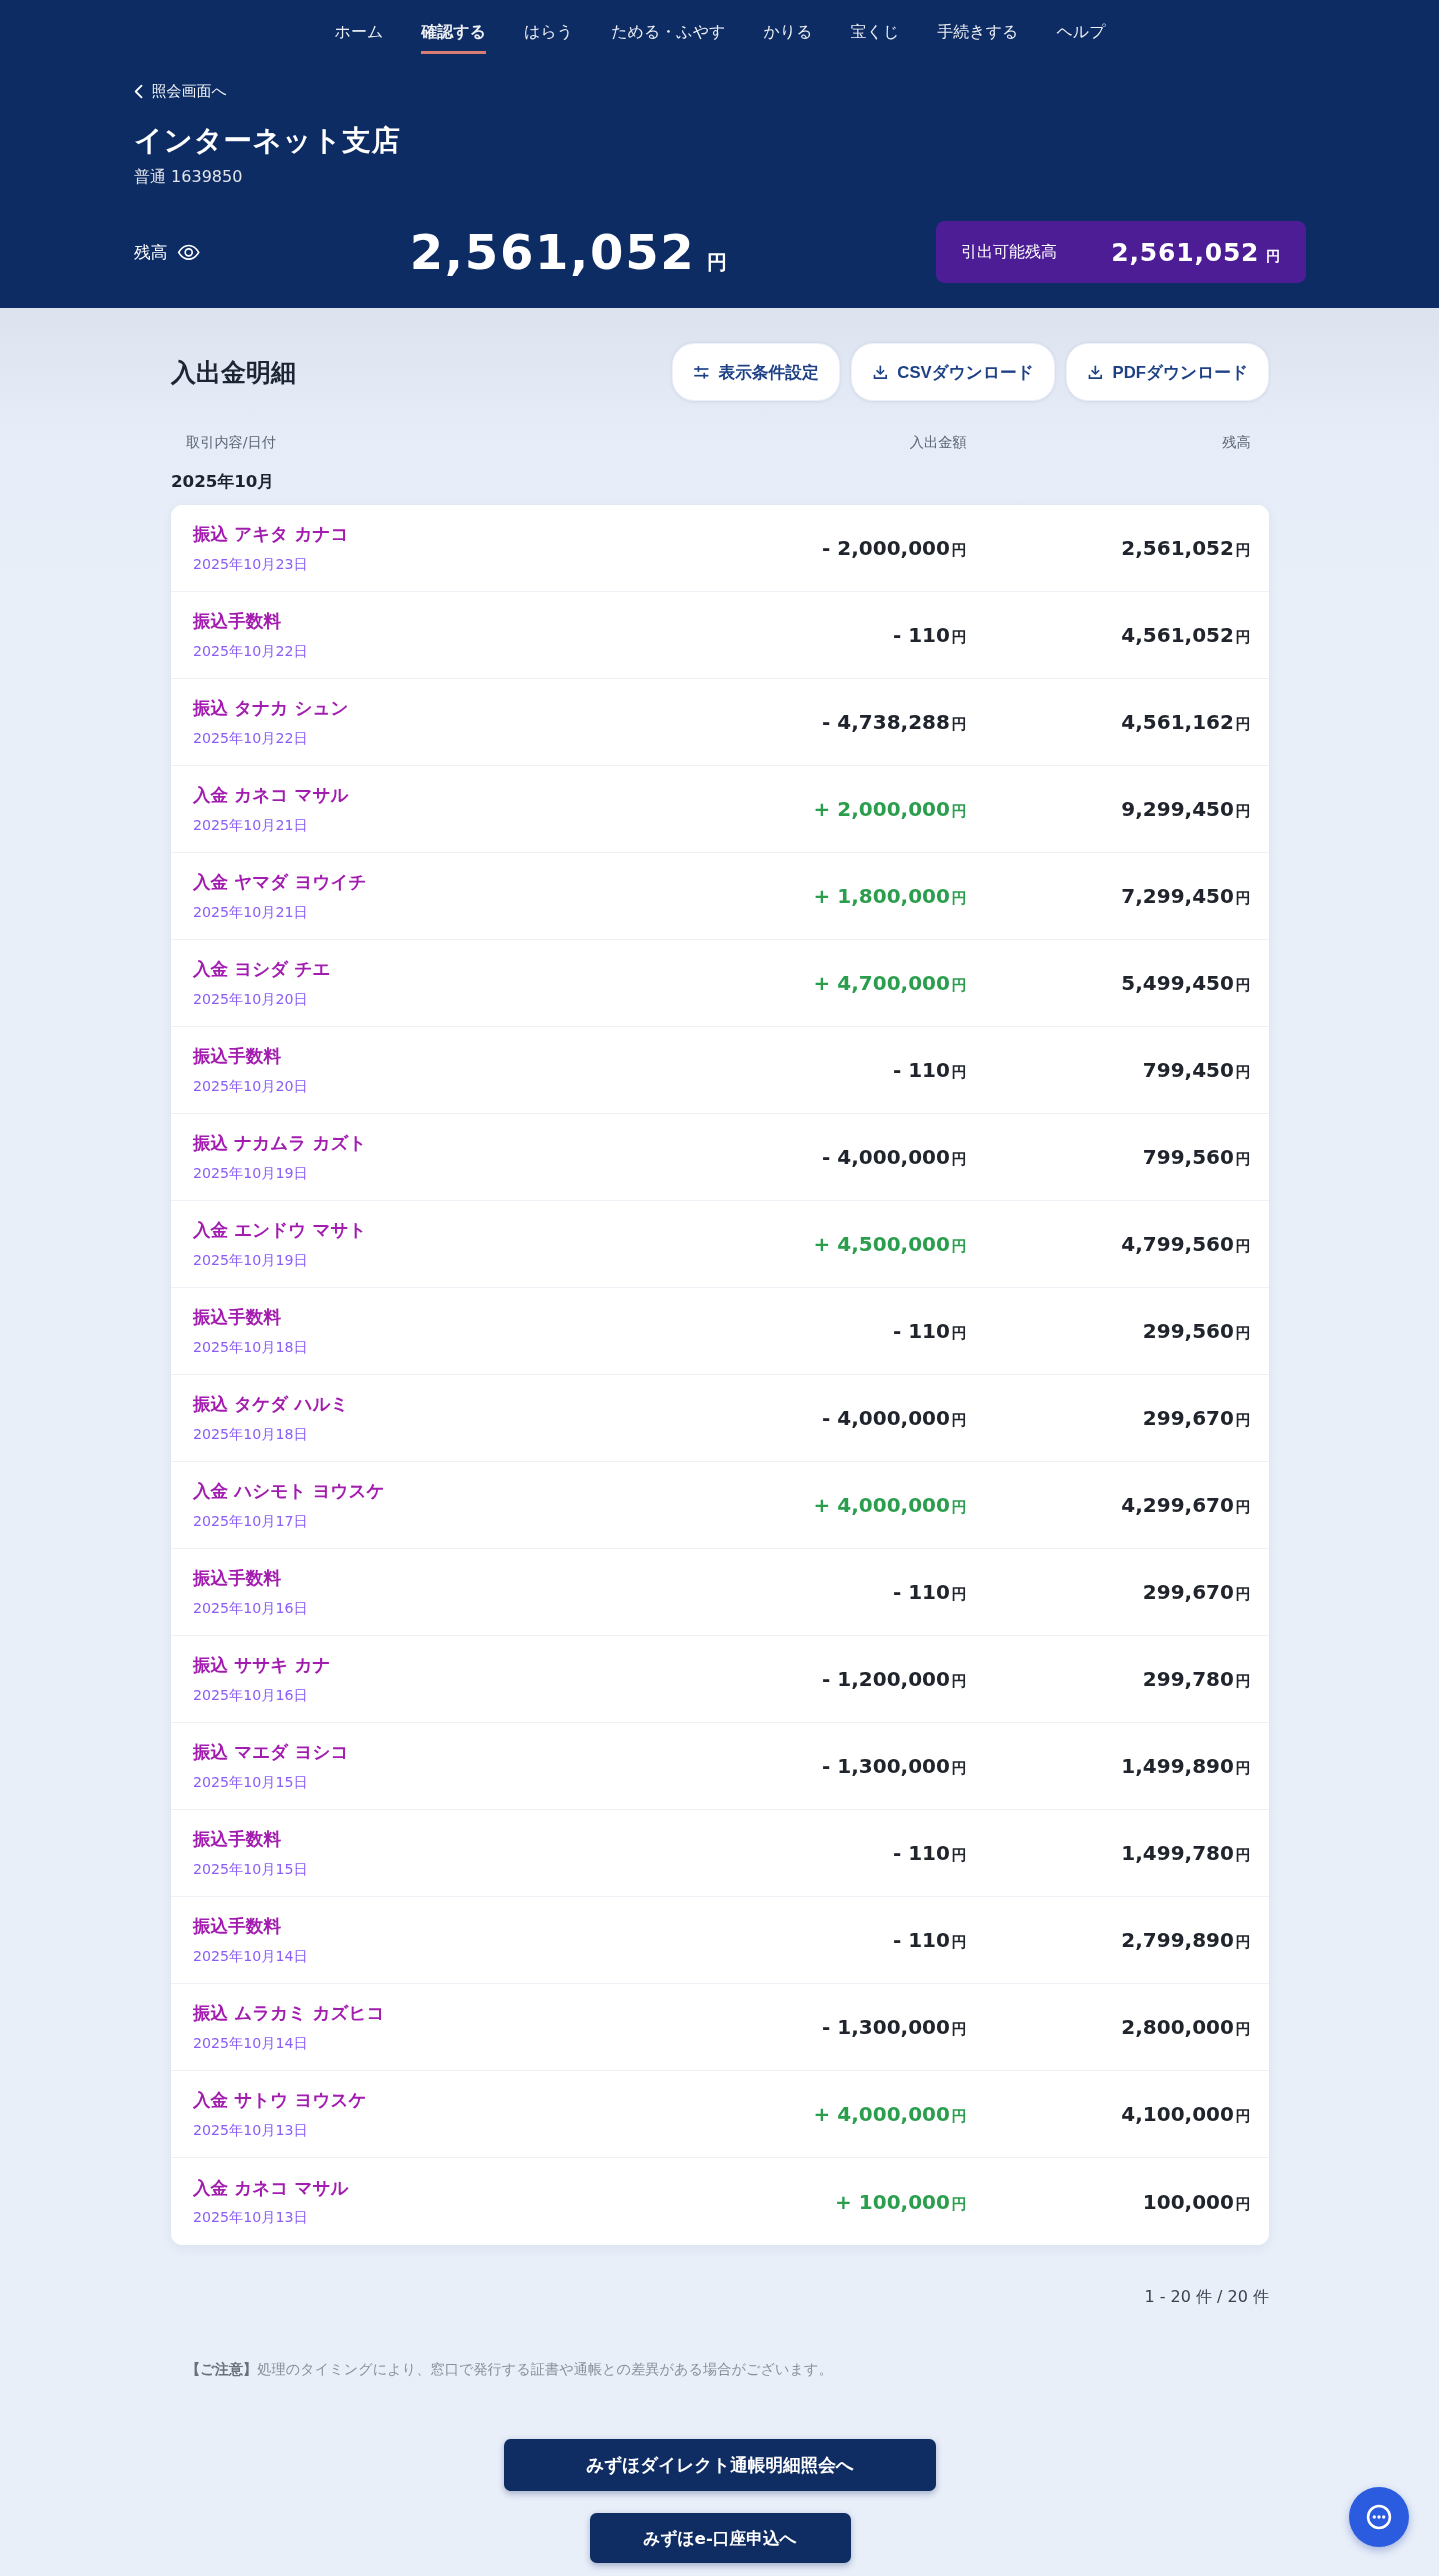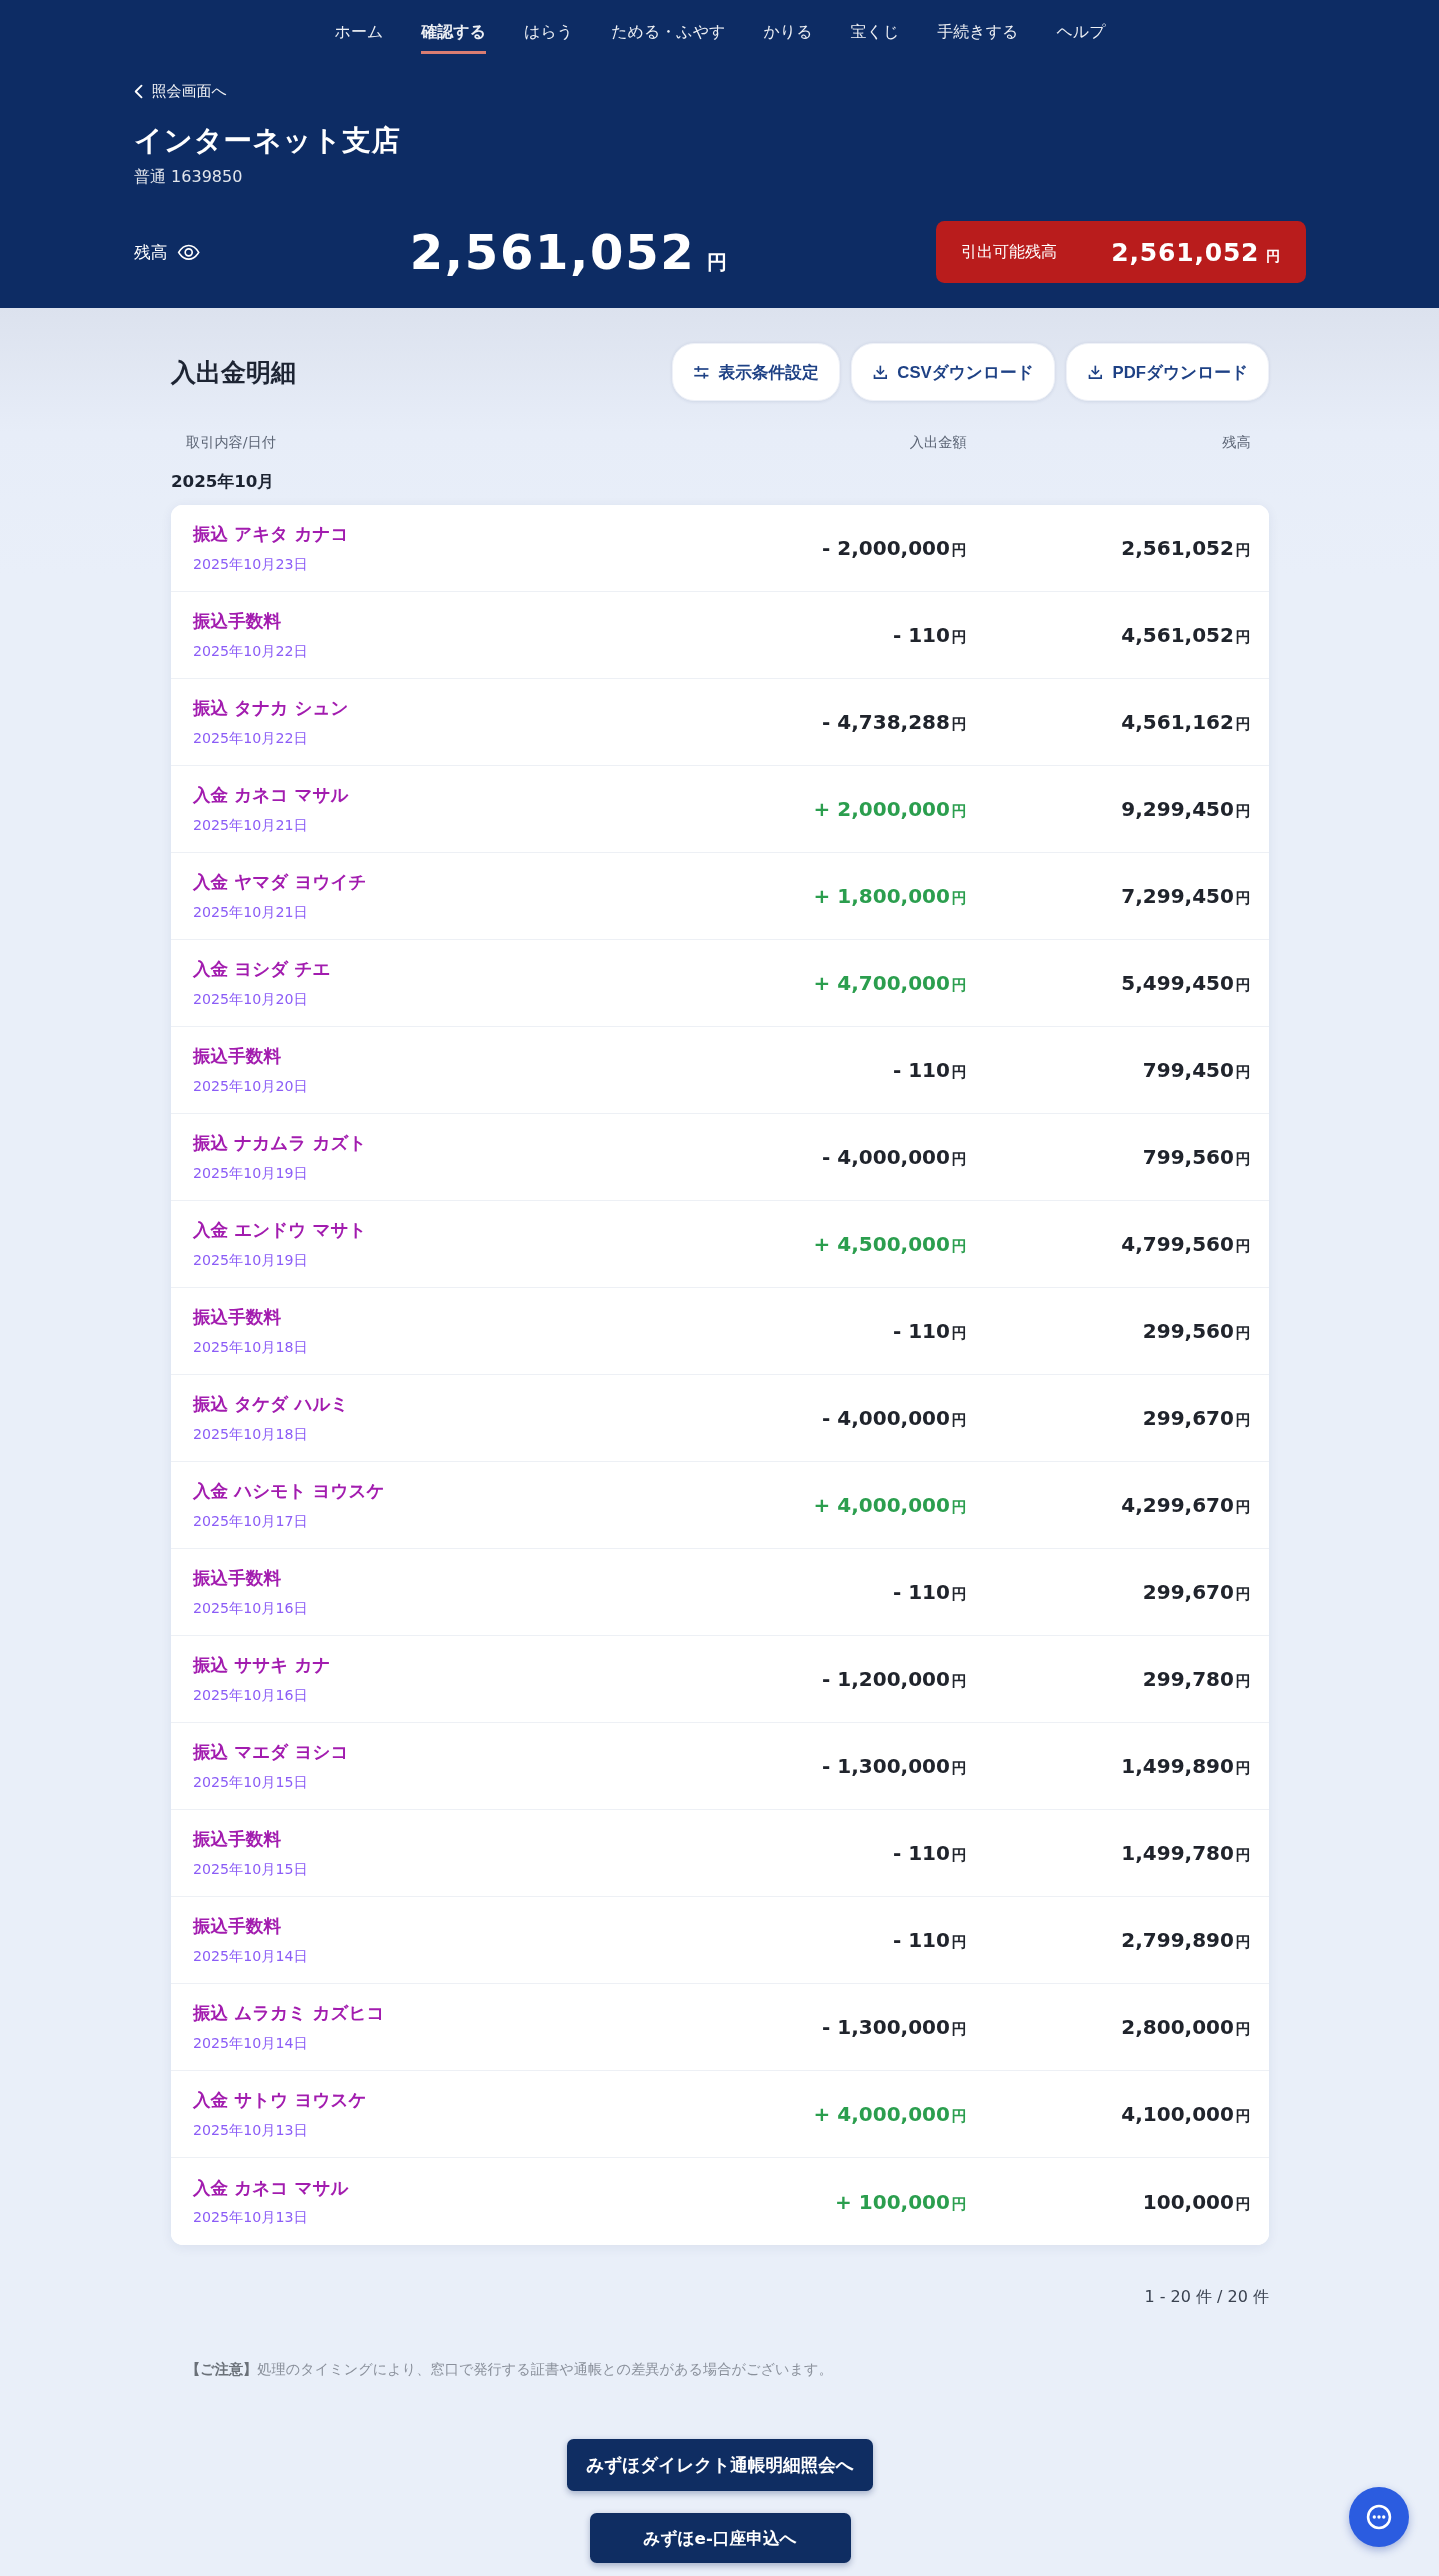--- a/index.html
+++ b/index.html
@@ -50,21 +50,21 @@
 
   .balance-row { display: flex; align-items: center; margin-top: 33px; }
   .balance-label { display: flex; align-items: center; gap: 10px; font-size: 16.7px; }
   .big-balance { margin-left: 209px; font-size: 48px; font-weight: bold; letter-spacing: 1.7px; line-height: 1; }
   .big-balance .yen-big { font-size: 20px; font-weight: bold; letter-spacing: 0; margin-left: 11.7px; }
 
   .avail-box {
     margin-left: auto;
     width: 370px;
     height: 62px;
-    background: #b91c1c;
+    background: #4c1d95;
     border-radius: 8.4px;
     display: flex;
     align-items: center;
     padding: 0 25px;
   }
   .avail-label { font-size: 16px; }
   .avail-value { margin-left: auto; font-size: 25px; font-weight: bold; letter-spacing: 0.8px; }
   .avail-value .yen-sm { font-size: 14.2px; margin-left: 6.7px; }
 
   
@@ -142,21 +142,21 @@
     color: #fff;
     font-family: inherit;
     font-weight: bold;
     border-radius: 6.7px;
     cursor: pointer;
     box-shadow: 0 2.5px 5.9px rgba(15,40,95,0.30);
     display: inline-flex;
     align-items: center;
     justify-content: center;
   }
-  .btn-primary { margin-top: 60px; width: 306px; height: 52px; font-size: 17.6px; }
+  .btn-primary { margin-top: 60px; width: 432px; height: 52px; font-size: 17.6px; }
   .btn-secondary { margin-top: 22px; width: 261px; height: 50px; font-size: 16.7px; }
 
   .fab {
     position: absolute;
     left: 1349px;
     top: 2487px;
     width: 60px;
     height: 60px;
     border-radius: 50%;
     background: #2b5ce0;

